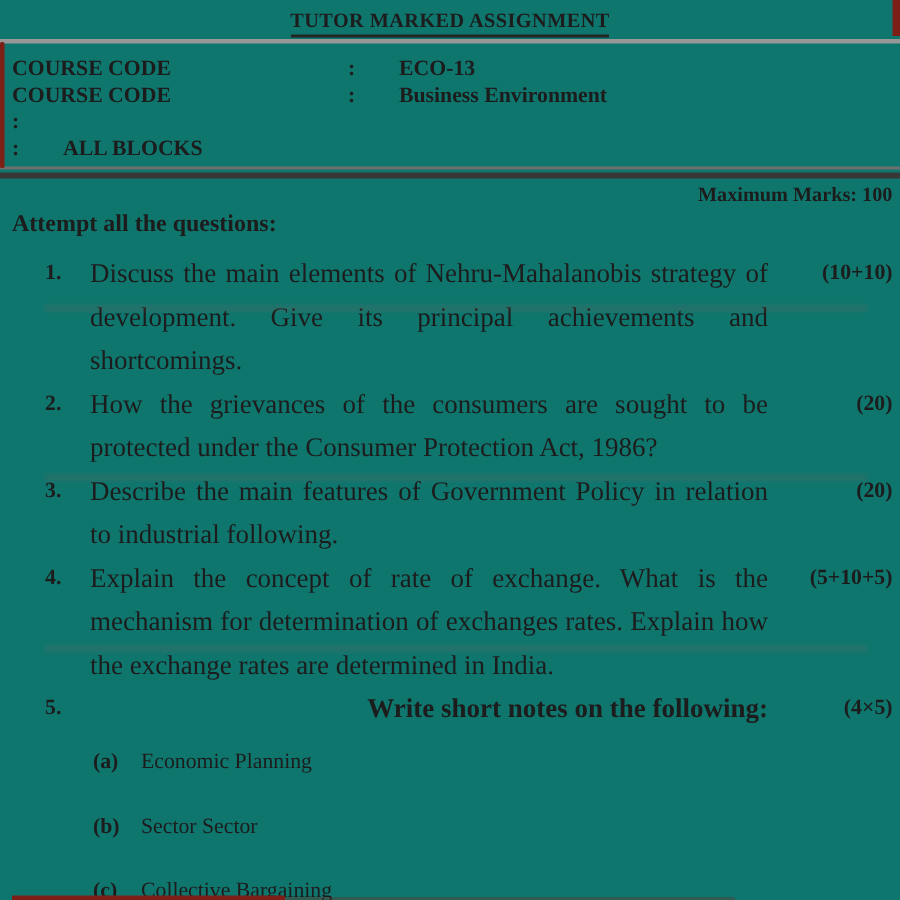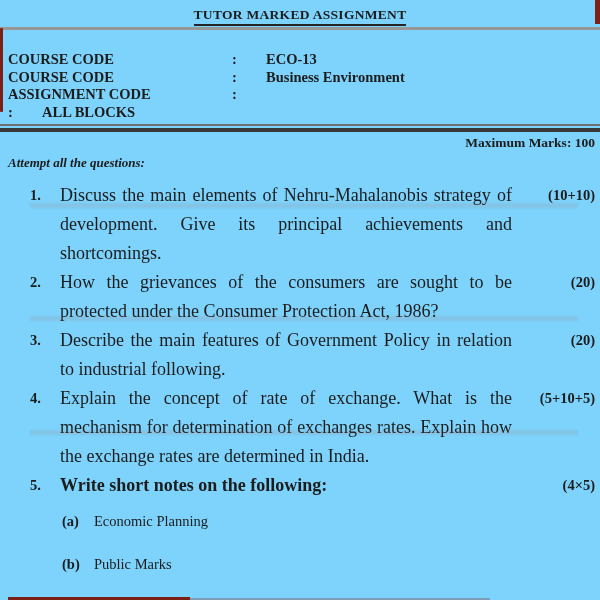--- a/index.html
+++ b/index.html
@@ -1,41 +1,41 @@
 <!DOCTYPE html>
 <html><head>
 <meta charset="utf-8">
 <style>
   html,body{margin:0;padding:0;background:#e8e8e8;}
   .page{
     width:600px;height:600px;position:relative;margin:0 auto;
-    background:#7dd3fc;color:#1c1c1c;overflow:hidden;
+    background:#0f766e;color:#1c1c1c;overflow:hidden;
     font-family:"Liberation Serif", serif;
   }
   
   .title-wrap{padding-top:6px;text-align:center;line-height:16px;}
   .doc-title{
     display:inline-block;font-weight:bold;font-size:13.5px;letter-spacing:.3px;
     border-bottom:2px solid #242424;padding-bottom:1px;
   }
   .title-rule{height:3px;background:#979797;margin-top:1px;}
-  .info{padding:21px 8px 0 8px;}
+  .info{padding:9px 8px 0 8px;}
   .info-row{display:flex;font-weight:bold;font-size:14.5px;line-height:17.5px;}
   .info-label{width:224px;}
   .info-colon{width:34px;}
   .hr-double{margin-top:3px;height:2px;border-top:2px solid #6f6f6f;border-bottom:4px solid #383838;}
   .max-marks{font-weight:bold;font-size:13.5px;text-align:right;padding:3px 5px 0 0;line-height:15px;}
-  .attempt{font-weight:bold;font-size:13px;padding:5px 0 0 8px;line-height:15px;font-style:italic;}
+  .attempt{font-weight:bold;font-size:16px;padding:5px 0 0 8px;line-height:15px;}
   
   .qlist{padding:11px 5px 0 30px;}
   .q{display:flex;align-items:flex-start;}
   .q-num{width:30px;font-weight:bold;font-size:14.5px;line-height:29px;}
   .q-text{width:452px;font-size:18px;line-height:29px;text-align:justify;}
   .q-marks{flex:1;text-align:right;font-weight:bold;font-size:14.5px;line-height:29px;white-space:nowrap;}
-  .q.bold .q-text{font-weight:bold;text-align:left;}
+  .q.bold .q-text{font-weight:bold;text-align:right;}
   
   .subs{padding:10px 0 0 62px;}
   .sub{display:flex;font-size:14.5px;line-height:22px;margin-bottom:21px;}
   .sub-label{width:32px;font-weight:bold;}
   
   .artifact{position:absolute;background:#7c1f17;}
   .art-left-edge{left:0;top:28px;width:3px;height:84px;border-radius:1px;}
   .art-top-right{right:0;top:0;width:5px;height:24px;}
   .art-bottom-main{left:8px;bottom:0;width:182px;height:3px;}
   .art-bottom-faint{left:190px;bottom:0;width:300px;height:2px;opacity:.3;}
@@ -57,21 +57,20 @@
       <span class="info-label">COURSE CODE</span>
       <span class="info-colon">:</span>
       <span class="info-value">ECO-13</span>
     </div>
     <div class="info-row">
       <span class="info-label">COURSE CODE</span>
       <span class="info-colon">:</span>
       <span class="info-value">Business Environment</span>
     </div>
     <div class="info-row">
-      <span class="info-label">ASSIGNMENT CODE</span>
       <span class="info-colon">:</span>
     </div>
     <div class="info-row">
       <span class="info-colon">:</span>
       <span class="info-value">ALL BLOCKS</span>
     </div>
   </div>
 
   <div class="hr-double"></div>
 
@@ -106,21 +105,21 @@
     </div>
   </div>
 
   <div class="subs">
     <div class="sub">
       <span class="sub-label">(a)</span>
       <span class="sub-text">Economic Planning</span>
     </div>
     <div class="sub">
       <span class="sub-label">(b)</span>
-      <span class="sub-text">Public Marks</span>
+      <span class="sub-text">Sector Sector</span>
     </div>
     <div class="sub">
       <span class="sub-label">(c)</span>
       <span class="sub-text">Collective Bargaining</span>
     </div>
     <div class="sub">
       <span class="sub-label">(d)</span>
       <span class="sub-text">Joint Ventures</span>
     </div>
   </div>

